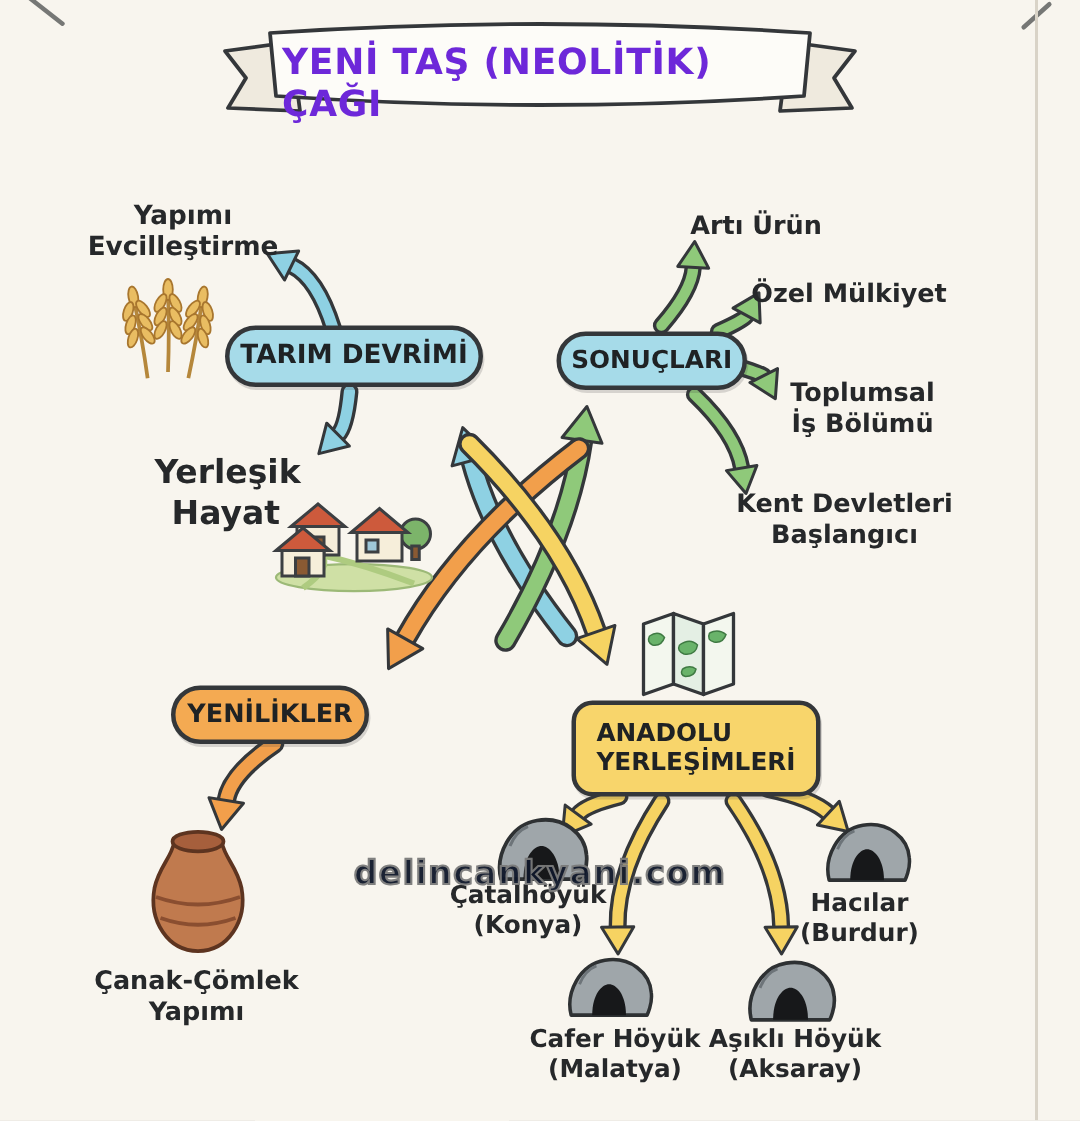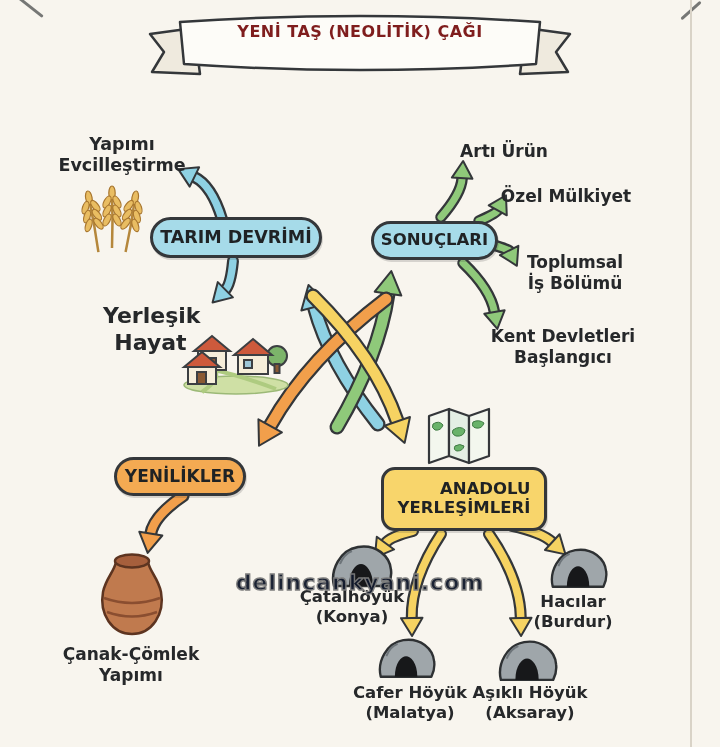--- a/index.html
+++ b/index.html
@@ -2,28 +2,28 @@
 <html><head>
 <meta charset="utf-8">
 <title>Yeni Taş (Neolitik) Çağı</title>
 <style>
   * { margin:0; padding:0; box-sizing:border-box; }
   html,body { background:#e9e6df; }
   body { font-family:"DejaVu Sans","Liberation Sans",sans-serif; }
   .stage { position:relative; width:720px; height:747px; margin:0 auto; overflow:hidden; background:#f8f5ee; }
   #arrow-layer { position:absolute; left:0; top:0; width:720px; height:747px; }
   .label { position:absolute; text-align:center; font-weight:700; color:#26282a; white-space:pre-line; line-height:1.22; }
-  .pill { position:absolute; display:flex; align-items:center; justify-content:center; text-align:right;
+  .pill { position:absolute; display:flex; align-items:center; justify-content:center; text-align:left;
           border:3px solid #34373a; font-weight:700; color:#1f2224; white-space:pre-line; line-height:1.15;
           box-shadow:1px 2px 0 rgba(60,60,60,.18); }
   .pill span { white-space:pre-line; }
   .icon { position:absolute; }
   .banner { position:absolute; left:140px; top:8px; width:440px; height:74px; }
-  .banner-text { position:absolute; left:48px; right:48px; top:4px; height:38px; display:flex; align-items:center;
-                 justify-content:center; font-weight:700; font-size:16px; letter-spacing:.5px; color:#7f1d1d; }
+  .banner-text { position:absolute; left:48px; right:48px; top:28px; height:38px; display:flex; align-items:center;
+                 justify-content:center; font-weight:700; font-size:24px; letter-spacing:.5px; color:#6d28d9; }
   .watermark { position:absolute; left:232px; top:570px; width:256px; text-align:center; font-size:22px; font-weight:700;
                letter-spacing:1px; color:#0f172a; -webkit-text-stroke:1.4px #7a7a7a; text-shadow:0 0 1px #888; opacity:.95; }
   .corner-mark { position:absolute; background:#3f4142; height:3px; border-radius:2px; opacity:.7; }
   .page-edge { position:absolute; left:690px; top:0; width:2px; height:747px; background:#d9d3c7; }
 </style>
 </head>
 <body>
 
 <div class="stage" style="background-color: rgb(248, 245, 238);">
 

